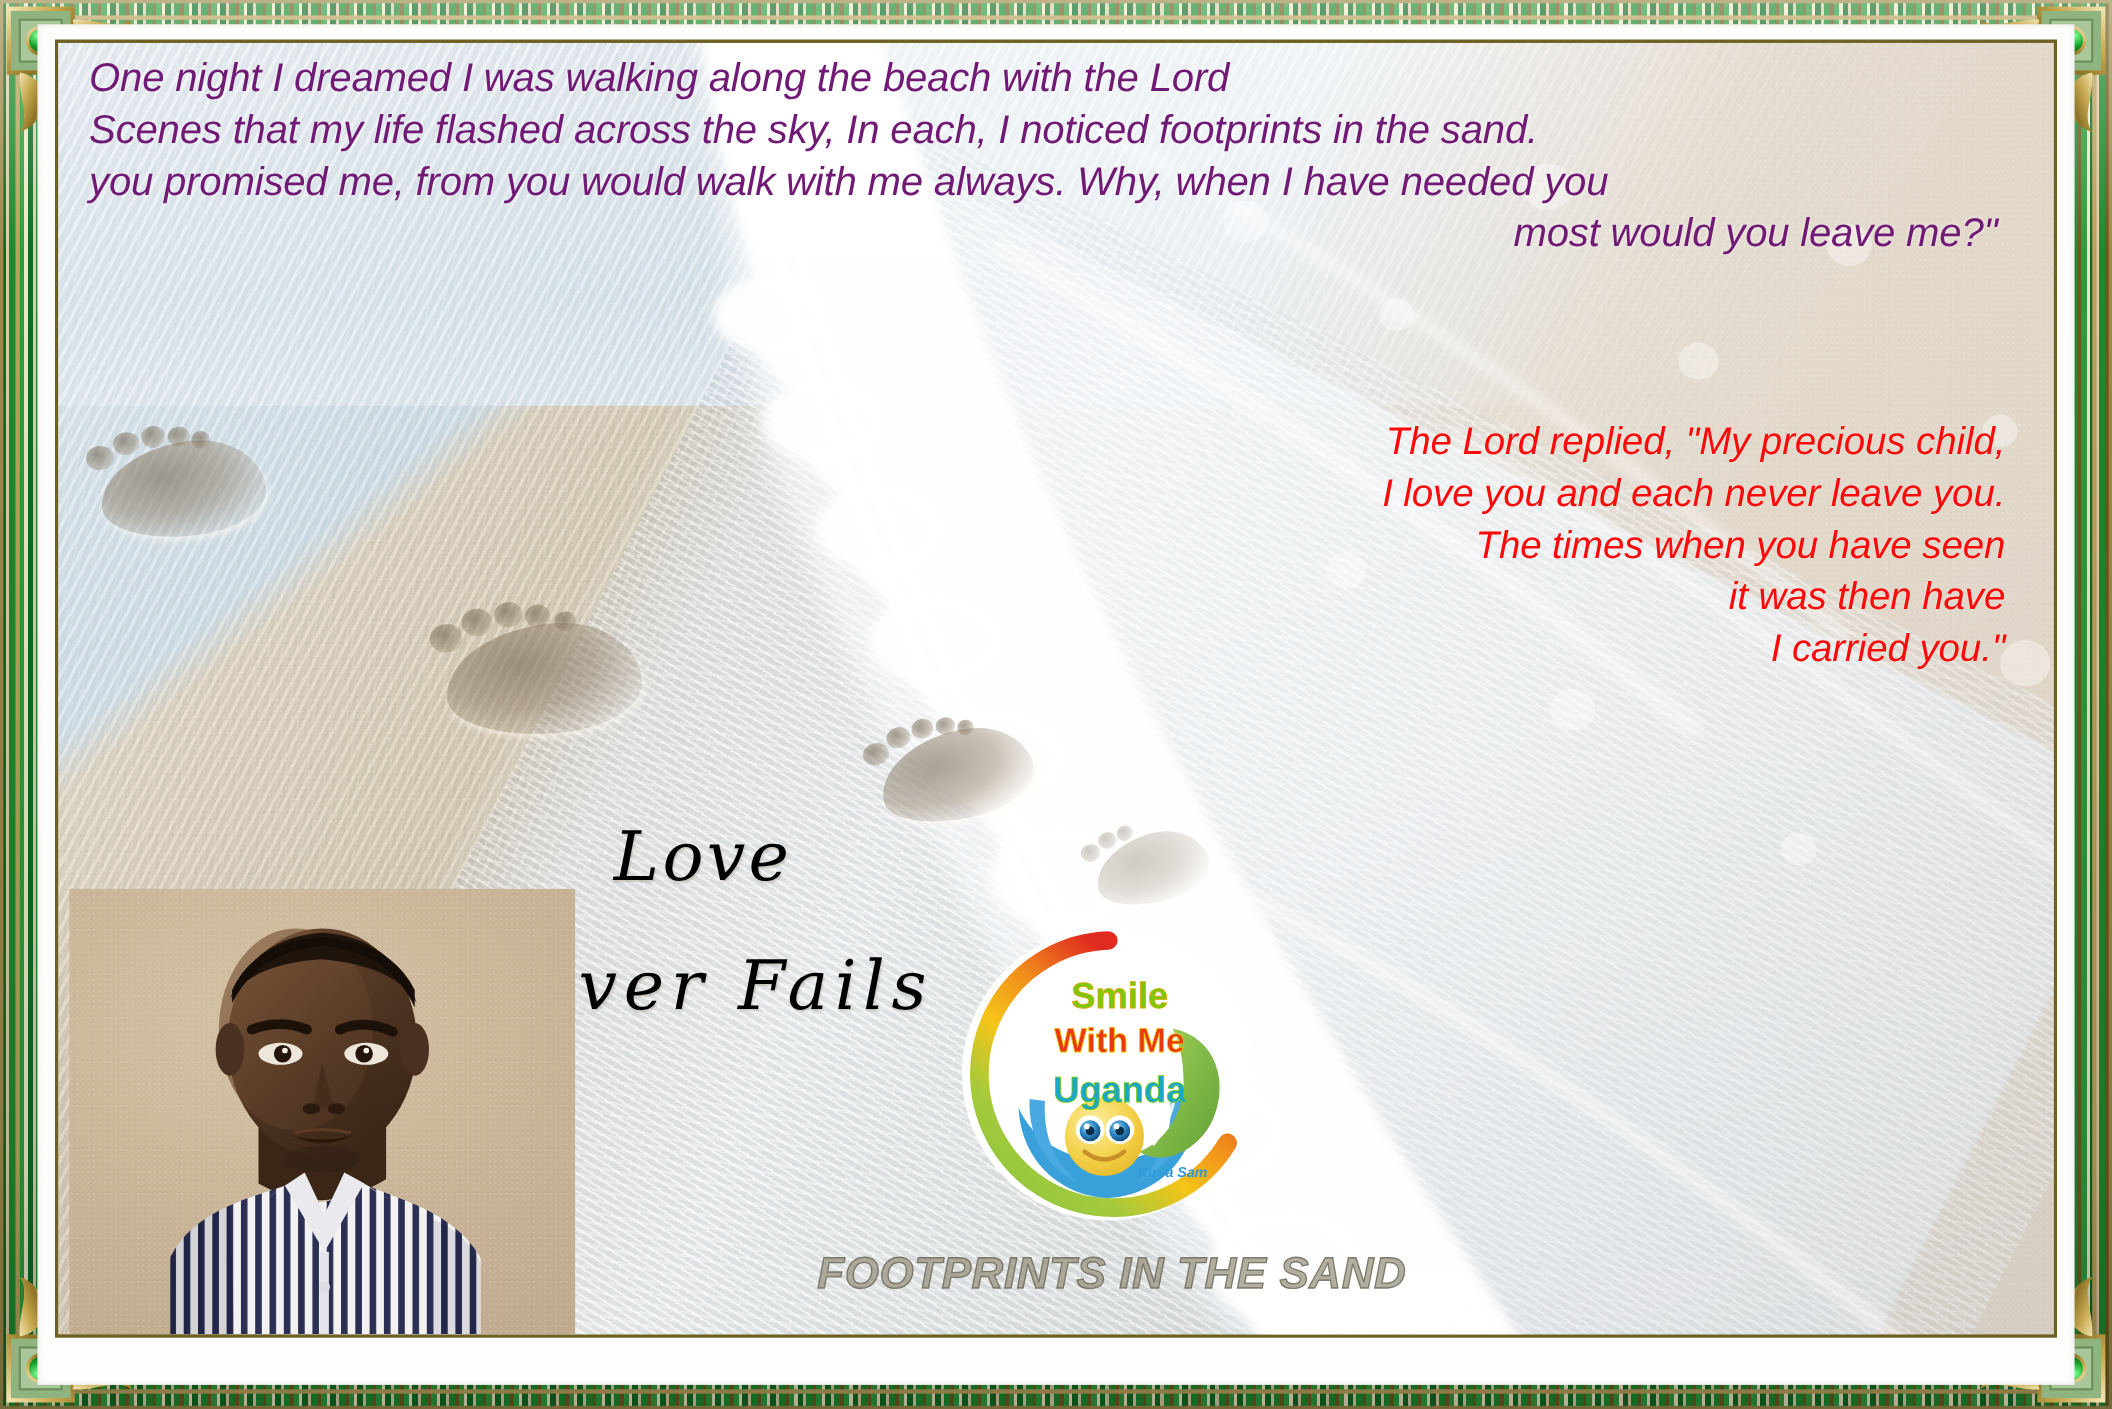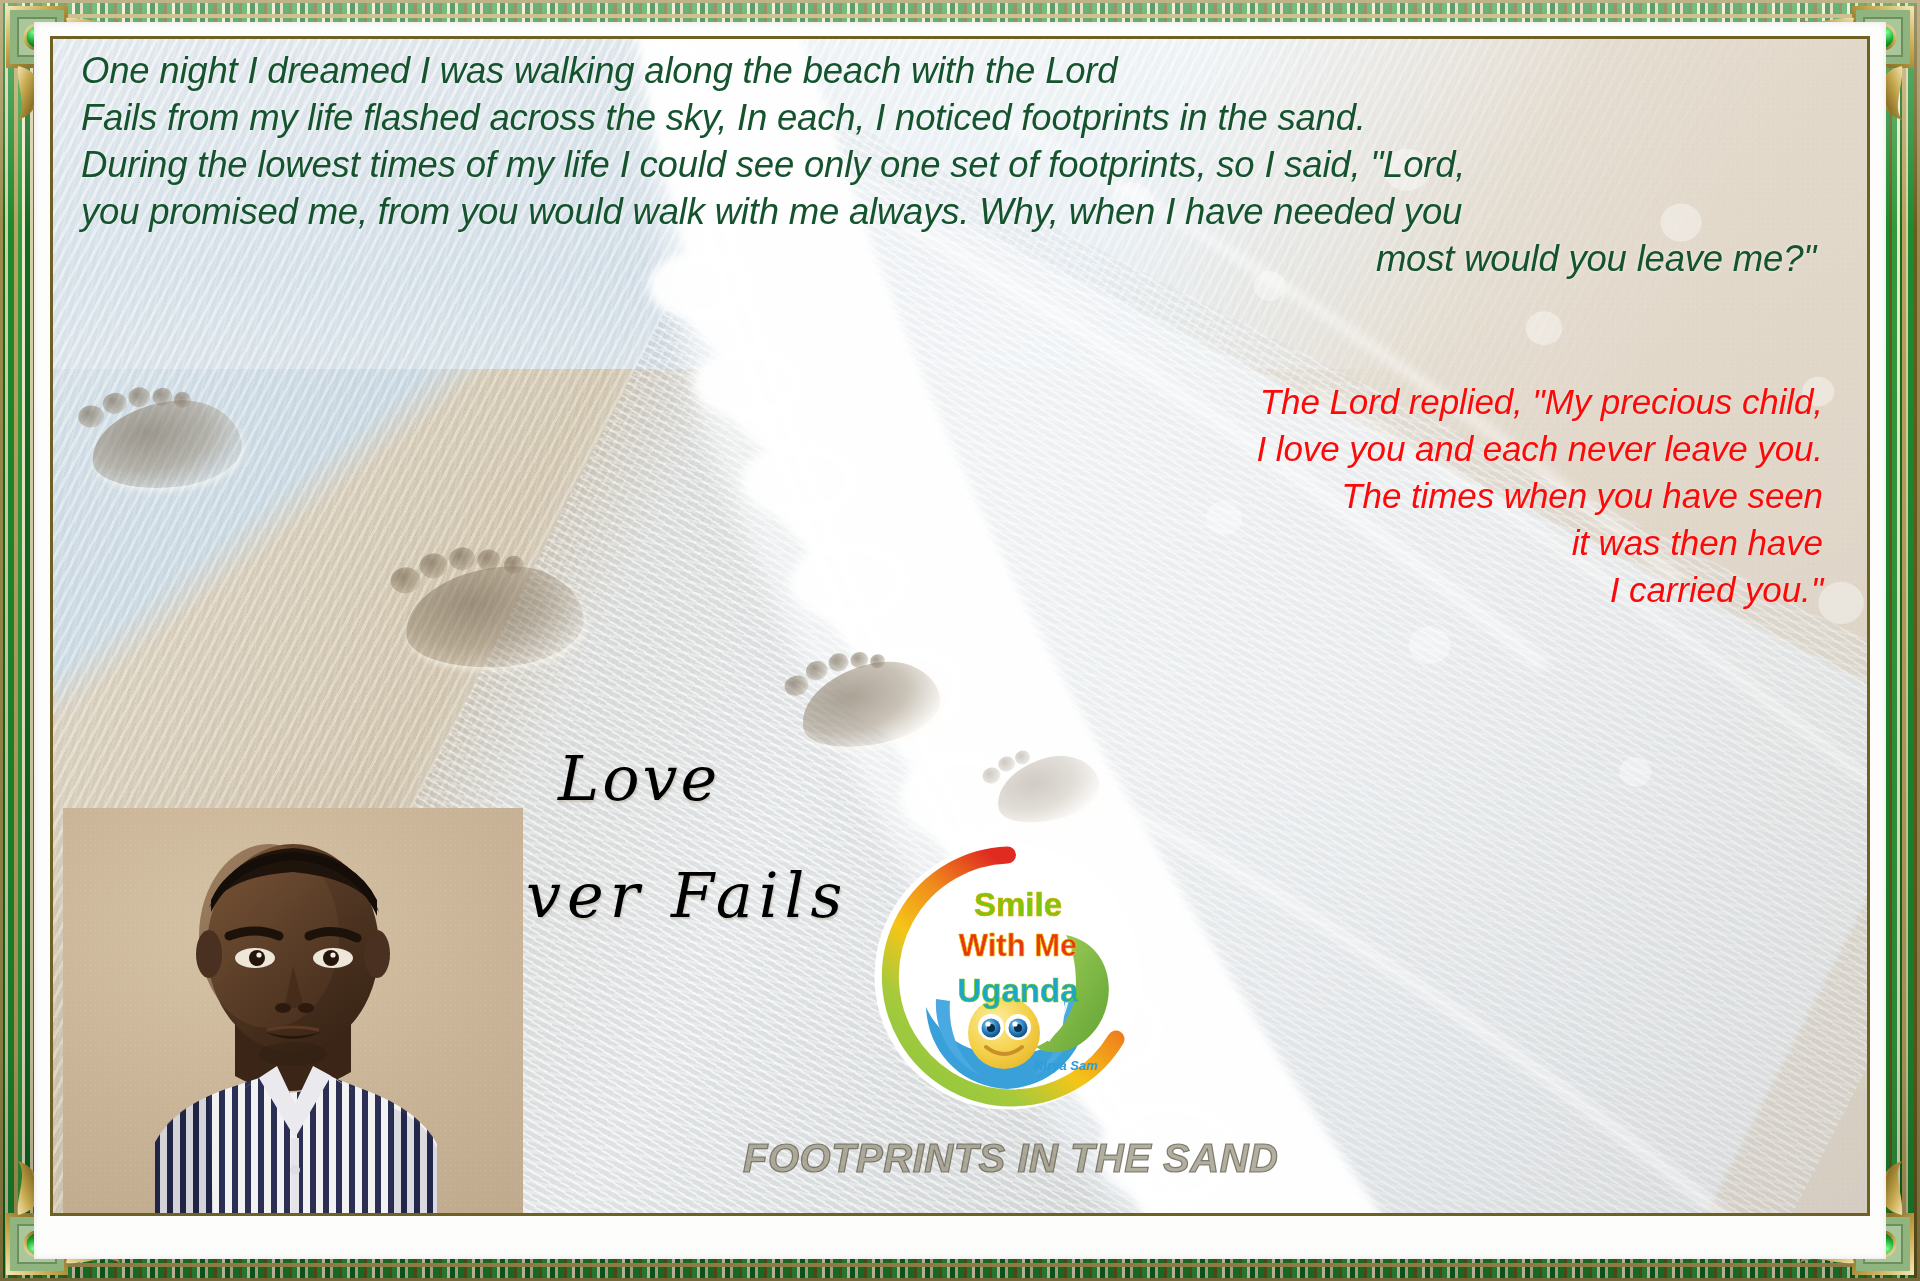--- a/index.html
+++ b/index.html
@@ -187,21 +187,21 @@
     background: radial-gradient(circle at 40% 35%,
       rgba(108,94,74,.60) 0%, rgba(140,124,100,.42) 55%, rgba(0,0,0,0) 100%);
     border-radius: 50%;
   }
 
   
   .verse-blue {
     position: absolute;
     left: 28px; top: 8px;
     width: 1735px;
-    color: #14532d;
+    color: #701a75;
     font-family: "Liberation Sans", sans-serif;
     font-style: italic;
     font-weight: 400;
     font-size: 36.5px;
     line-height: 47px;
     letter-spacing: -0.2px;
     text-shadow: 0 0 4px rgba(255,255,255,.55);
   }
   .verse-blue .ln { display: block; white-space: nowrap; }
   .verse-blue .ln.right { text-align: right; }
@@ -472,22 +472,21 @@
 
     <div class="fp" style="left:930px; top:700px; width:140px; height:95px; transform:rotate(-14deg); opacity:.55;">
       <div class="sole" style="left:12px; top:18px; width:104px; height:62px;"></div>
       <div class="toe" style="left:4px;  top:14px; width:18px; height:16px;"></div>
       <div class="toe" style="left:22px; top:7px;  width:17px; height:15px;"></div>
       <div class="toe" style="left:40px; top:5px;  width:15px; height:14px;"></div>
     </div>
 
     <div class="verse-blue">
       <span class="ln">One night I dreamed I was walking along the beach with the Lord</span>
-      <span class="ln">Fails from my life flashed across the sky, In each, I noticed footprints in the sand.</span>
-      <span class="ln">During the lowest times of my life I could see only one set of footprints, so I said, "Lord,</span>
+      <span class="ln">Scenes that my life flashed across the sky, In each, I noticed footprints in the sand.</span>
       <span class="ln">you promised me, from you would walk with me always. Why, when I have needed you</span>
       <span class="ln right">most would you leave me?"</span>
     </div>
 
     <div class="verse-red">
       <span class="ln">The Lord replied, "My precious child,</span>
       <span class="ln">I love you and each never leave you.</span>
       <span class="ln">The times when you have seen</span>
       <span class="ln">it was then have</span>
       <span class="ln">I carried you."</span>

